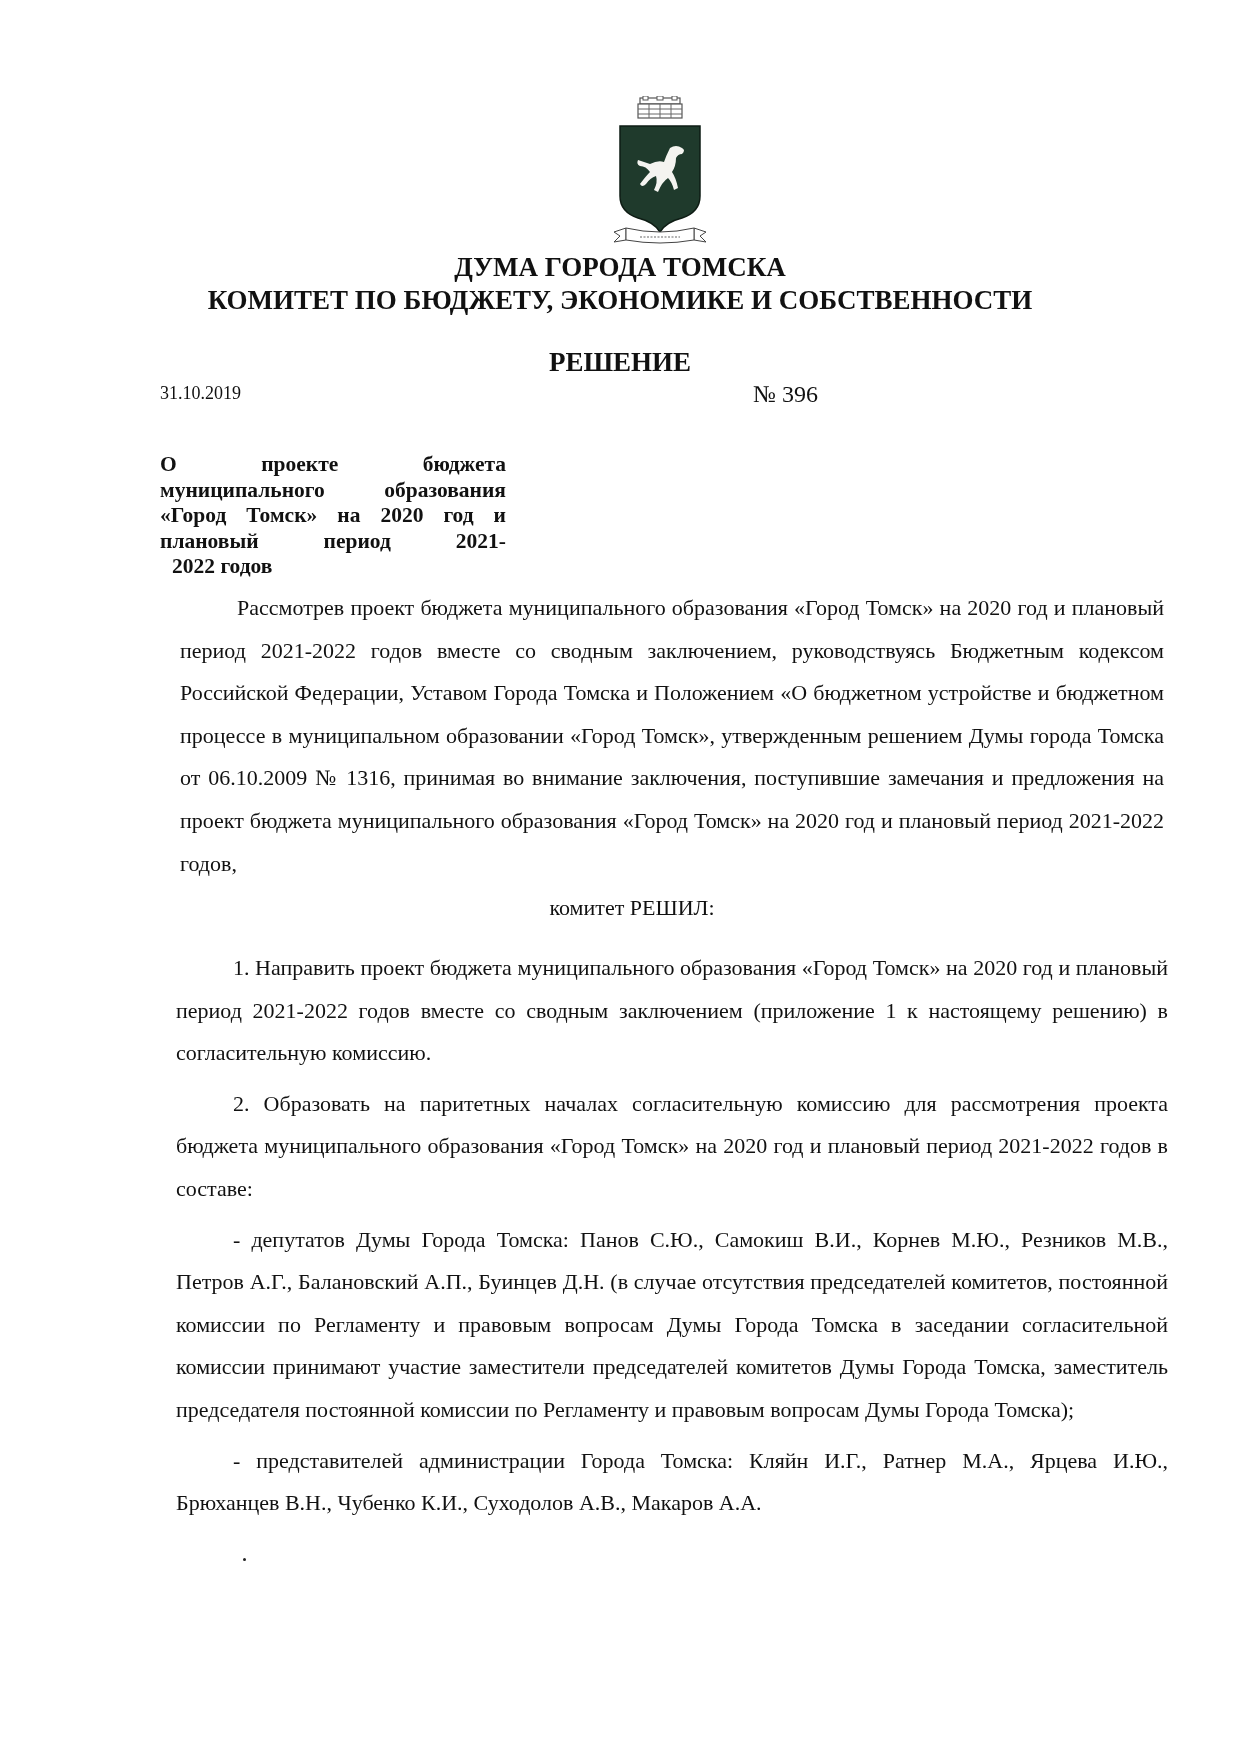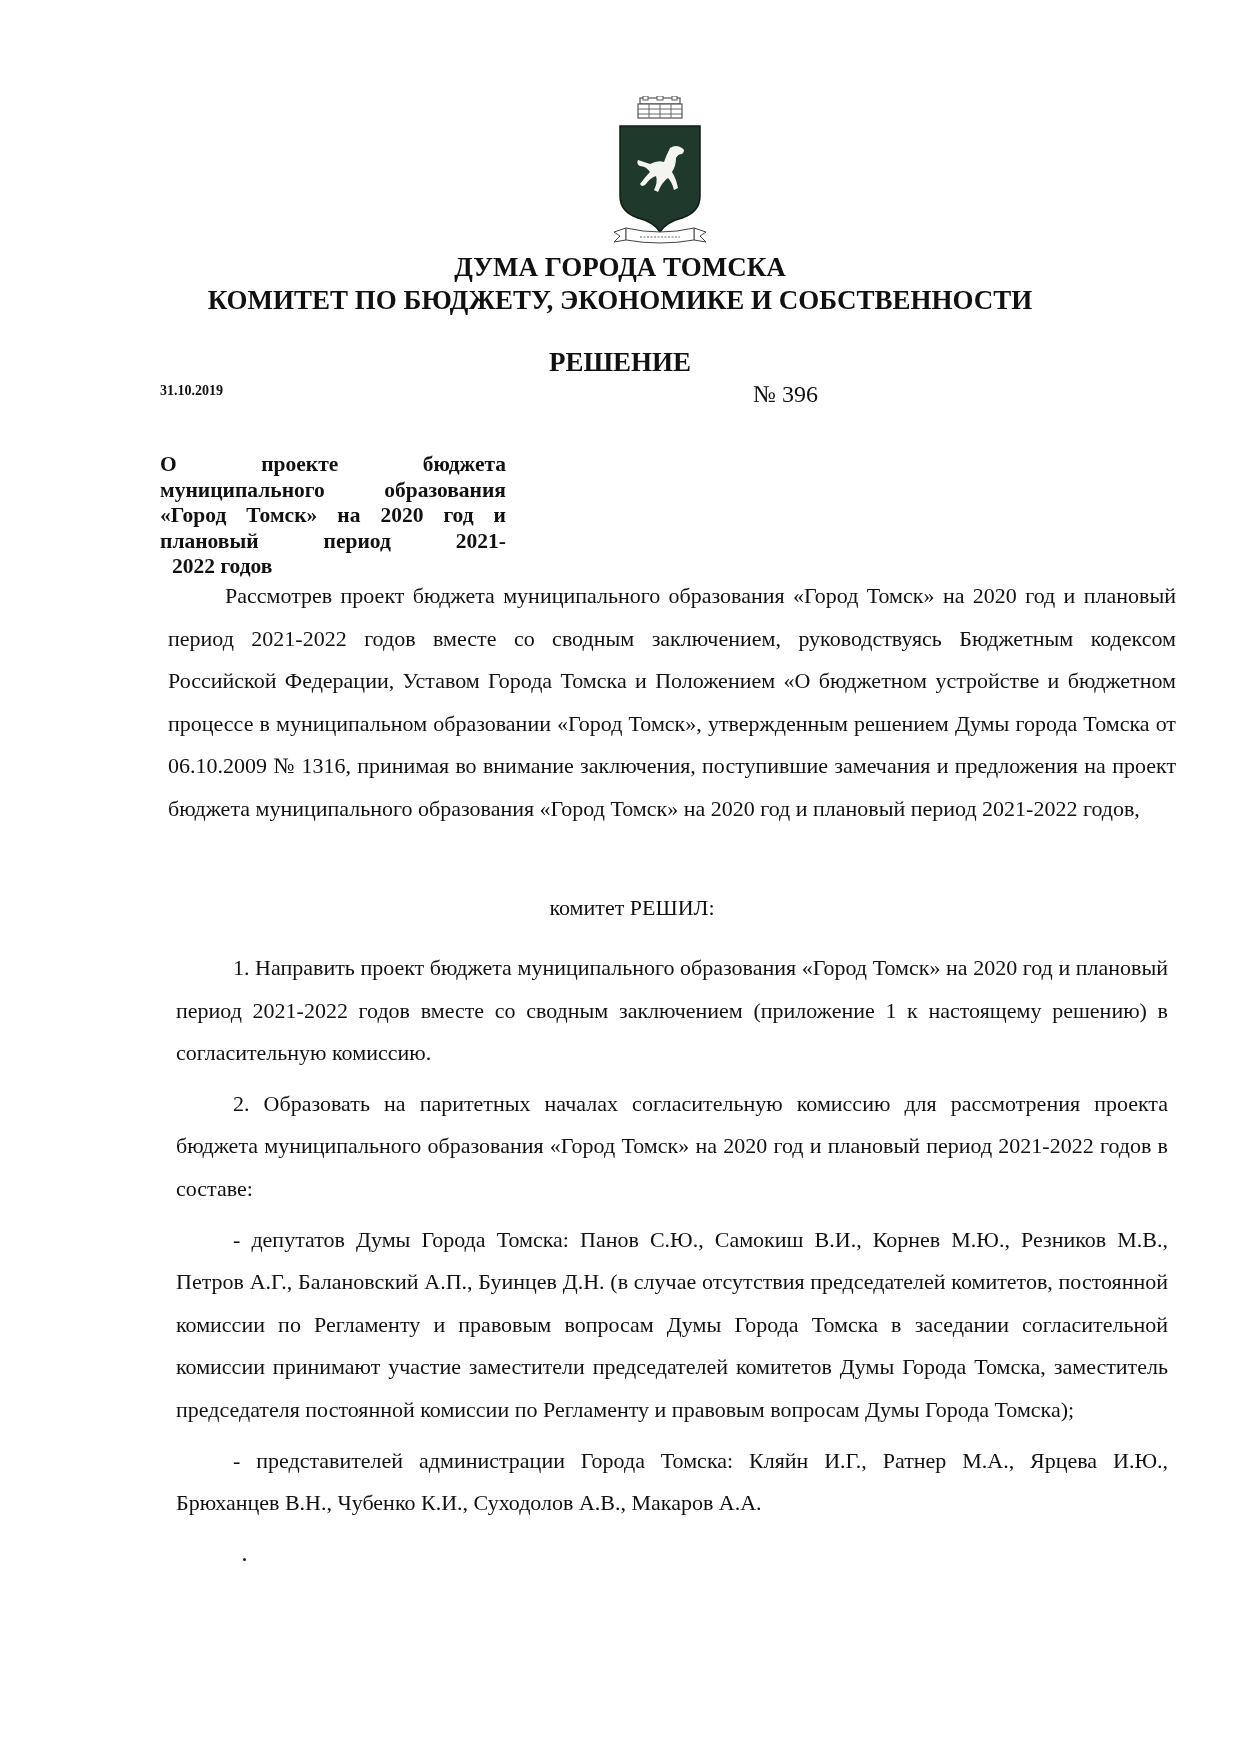--- a/index.html
+++ b/index.html
@@ -10,31 +10,31 @@
   .emblem { position: absolute; left: 612px; top: 96px; width: 96px; height: 150px; }
 
   .org-title { position: absolute; left: 0; width: 1240px; text-align: center;
                font-weight: bold; font-size: 27px; letter-spacing: 0px; margin: 0; }
   .org-title.l1 { top: 252px; }
   .org-title.l2 { top: 285px; }
 
   .doc-type { position: absolute; left: 0; width: 1240px; top: 347px; text-align: center;
               font-weight: bold; font-size: 27px; margin: 0; }
 
-  .doc-date { position: absolute; left: 160px; top: 383px; font-size: 14px; font-weight: bold; }
+  .doc-date { position: absolute; left: 160px; top: 383px; font-size: 18px; }
   .doc-number { position: absolute; right: 178px; top: 381px; font-size: 24px; }
 
   .subject { position: absolute; left: 160px; top: 452px; width: 346px;
              font-weight: bold; font-size: 21.5px; line-height: 25.5px;
              text-align: justify; text-align-last: justify; }
   .subject .last { text-align-last: left; display: block; margin-left: 12px; }
 
   .body-text { position: absolute; left: 168px; width: 1008px; font-size: 22px;
                line-height: 42.6px; text-align: justify; }
-  .body-text p { margin: 0; text-indent: 57px; }
+  .body-text p { margin: 12px; text-indent: 57px; }
 
   .intro { top: 575px; }
   .resolved { position: absolute; left: 0; width: 1240px; top: 895px; text-align: center;
               font-size: 22px; padding-left: 12px; }
   .items { top: 939px; }
   .items p { margin: 8px; }
 
   .stray-dot { position: absolute; left: 243px; top: 1558px; width: 3px; height: 3px;
                background: #222; border-radius: 50%; }
 </style>

